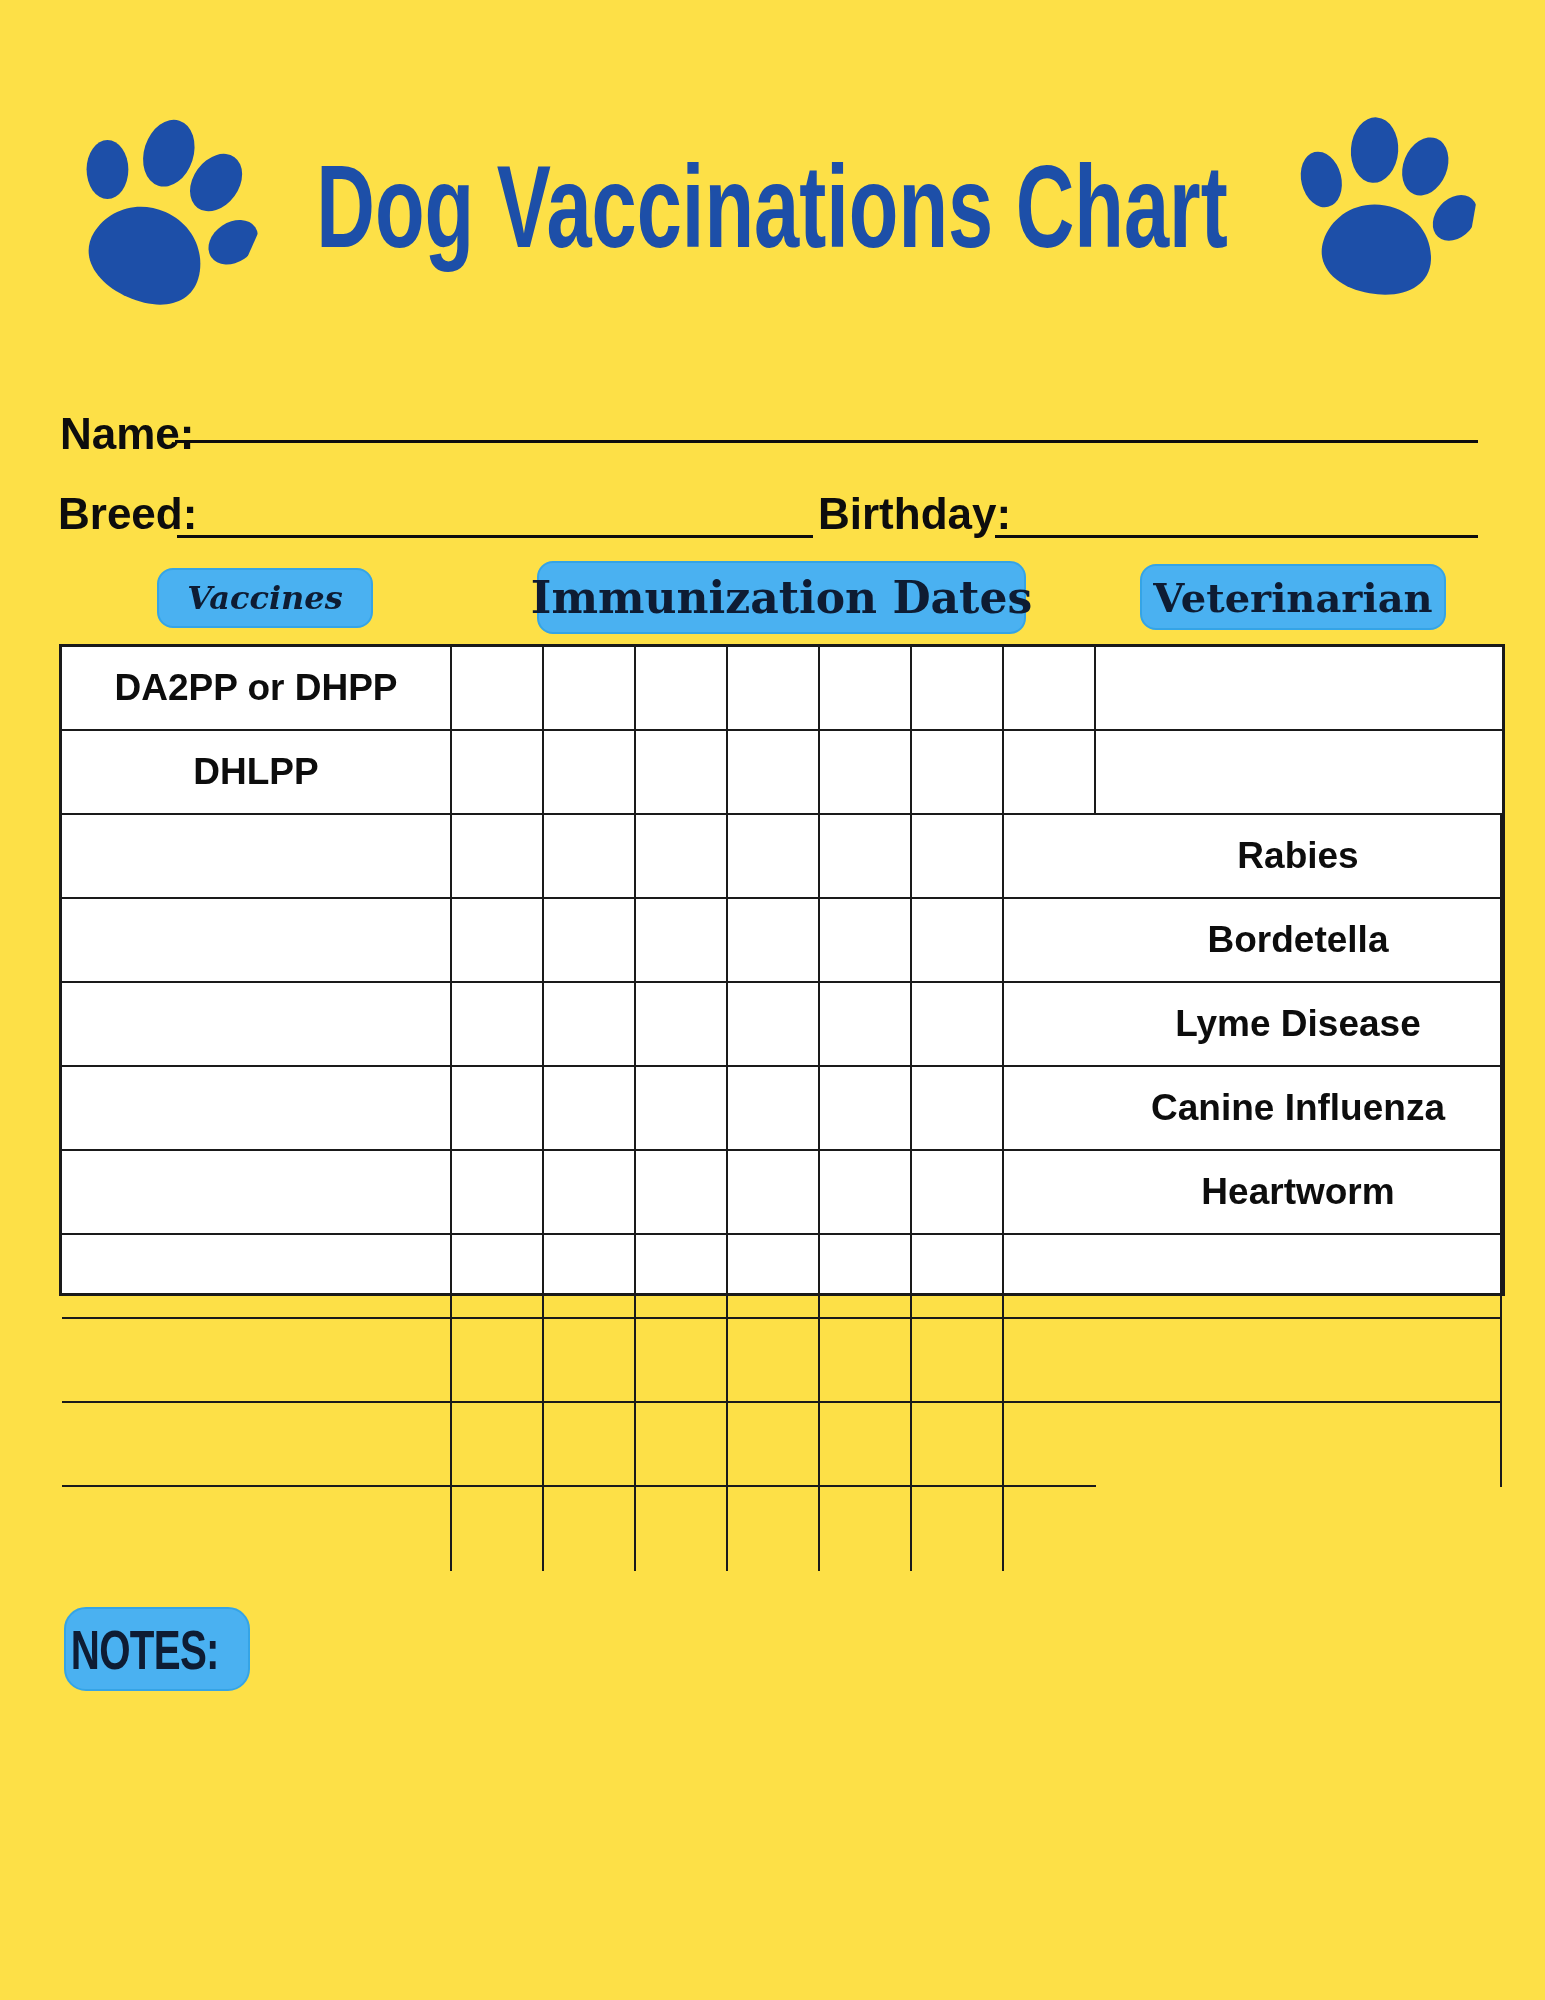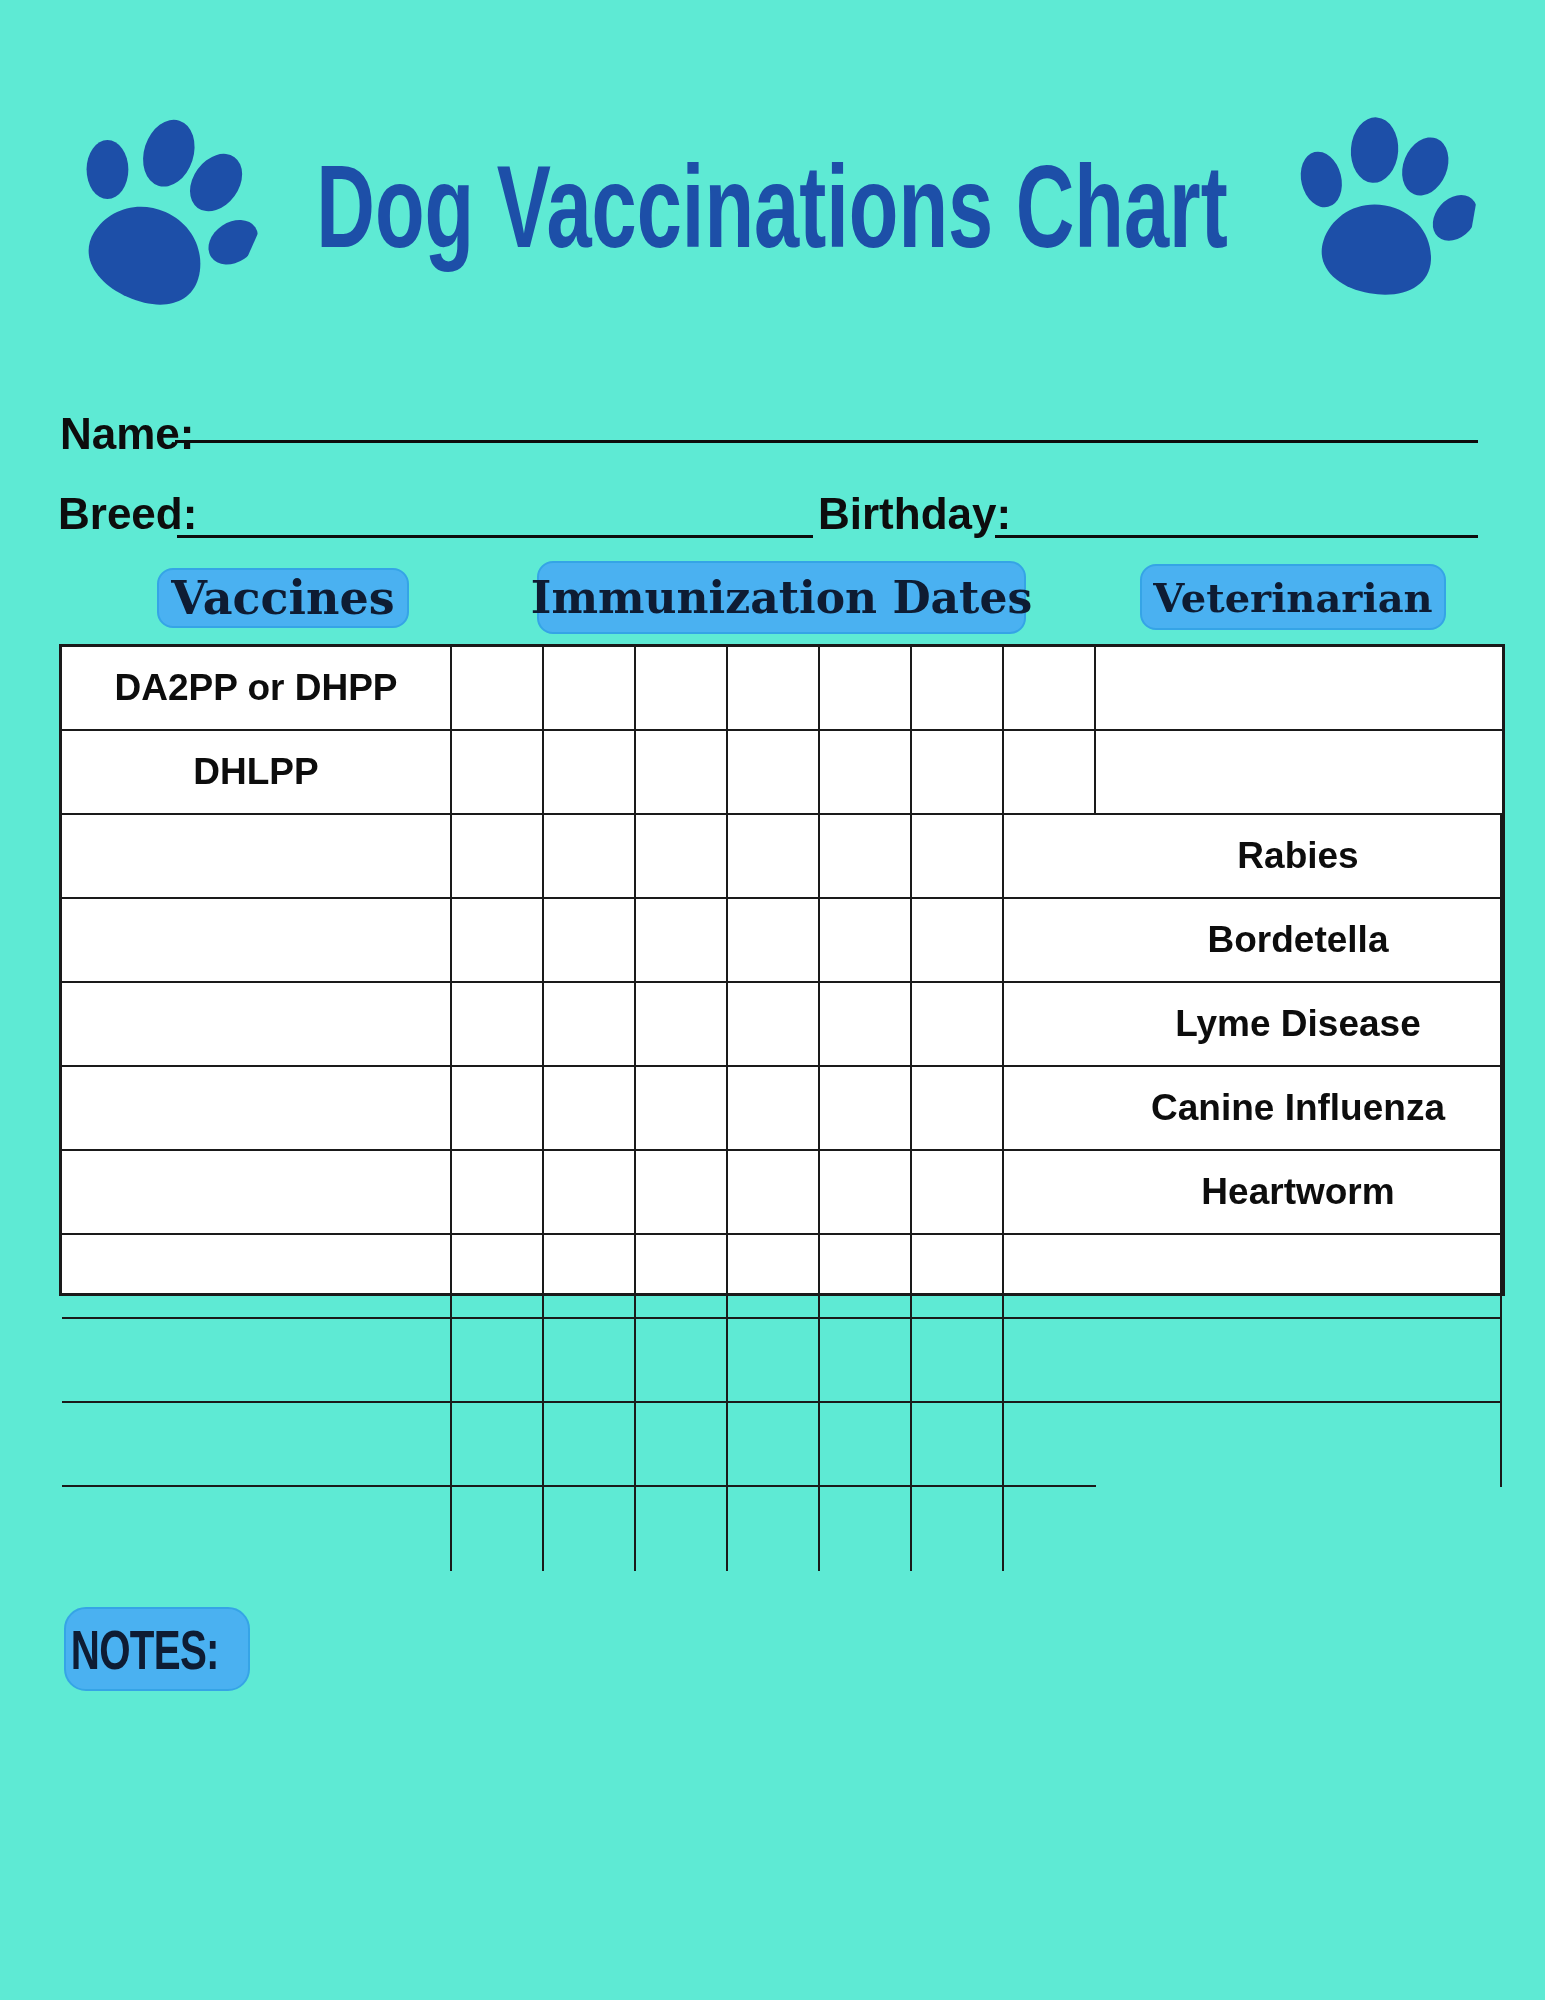--- a/index.html
+++ b/index.html
@@ -1,17 +1,17 @@
 <!DOCTYPE html>
 <html style="--brand_blue: #1d4fa8; --badge_blue: #4ab1f1; --badge_border: #35a4e6; --badge_text: #0e1c33; --ink: #0d0d0d; --grid: #1a1a1a;"><head>
 <meta charset="utf-8">
 <style>
   html,body { margin:0; padding:0; background:#ffffff; }
   .page {
-    position:relative; width:1545px; height:2000px; background:#5eead4;
+    position:relative; width:1545px; height:2000px; background:#fde047;
     font-family:"Liberation Sans", sans-serif; overflow:hidden;
   }
 
   
   .paw { position:absolute; color:var(--brand_blue,#1d4fa8); }
   .paw svg { width:100%; height:100%; display:block; }
   .paw-left  { left:68px;  top:114px; width:190px; height:198px; transform:rotate(24deg); }
   .paw-right { left:1292px; top:110px; width:182px; height:194px; transform:rotate(10deg); }
 
   .title-wrap { position:absolute; left:0; top:148px; width:1545px; text-align:center; }
@@ -32,21 +32,21 @@
   .birthday-line { left:995px; top:535px; width:483px;  }
 
   
   .badge {
     position:absolute; display:flex; align-items:center; justify-content:center;
     background:var(--badge_blue,#4ab1f1); border:2px solid var(--badge_border,#35a4e6);
     border-radius:16px; color:var(--badge_text,#0e1c33);
     font-family:"DejaVu Serif", serif; font-weight:bold; white-space:nowrap;
     box-sizing:border-box;
   }
-  .badge-vaccines     { left:157px;  top:568px; width:252px; height:60px; font-size:46px; }
+  .badge-vaccines     { left:157px;  top:568px; width:216px; height:60px; font-size:32px;font-style:italic; }
   .badge-immunization { left:537px;  top:561px; width:489px; height:73px; font-size:44px; }
   .badge-veterinarian { left:1140px; top:564px; width:306px; height:66px; font-size:40px; }
 
   
   .vax-table {
     position:absolute; left:59px; top:644px; width:1446px; height:652px;
     box-sizing:border-box; border:3px solid var(--grid,#1a1a1a);
     display:grid; grid-auto-rows:84px; background:#fff;
   }
   .cell {

